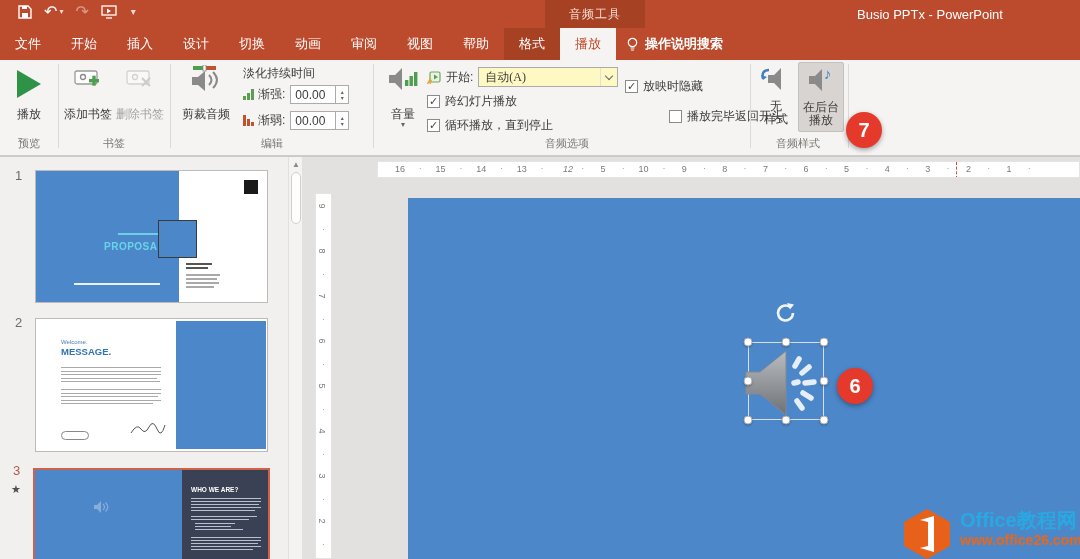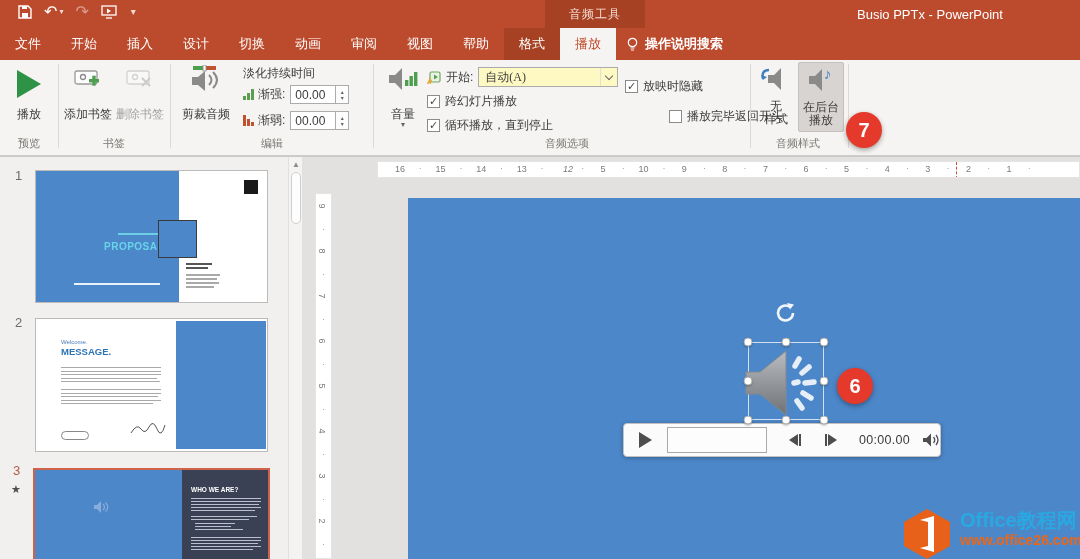--- a/index.html
+++ b/index.html
@@ -476,39 +476,20 @@
       <path d="M60 27 L67 21"></path>
       <path d="M63 37 L72 36"></path>
       <path d="M61 47 L69 52"></path>
       <path d="M55 55 L60 62"></path>
       <path d="M52 37 L56 36"></path>
     </g>
   </svg>
 
   <div class="badge" style="left:837px; top:368px;">6</div>
 
-  <div class="playbar">
-    <div class="pb-play"></div>
-    <div class="pb-progress"></div>
-    <div class="seek">
-      <span class="t-left"></span>
-        <span class="sbar"></span>
-    </div>
-    <div class="seek">
-      <span class="sbar"></span>
-        <span class="t-right"></span>
-    </div>
-    <div class="pb-time">00:00.00</div>
-    <div class="pb-mute">
-      <svg width="18" height="16" viewBox="0 0 18 16">
-          <path d="M1 6 h3.5 l4.5 -4.5 v13 l-4.5 -4.5 h-3.5 z" fill="#4E4E4E"></path>
-          <path d="M11.5 5 q2.5 3 0 6 M14 3 q4 5 0 10" fill="none" stroke="#4E4E4E" stroke-width="1.3"></path>
-        </svg>
-    </div>
-  </div>
 
   <div class="watermark">
     <svg width="54" height="52" viewBox="0 0 54 52">
       <polygon points="27,1 50,14 50,38 27,51 4,38 4,14" fill="#E8611A"></polygon>
       <polygon points="20,12 34,8 34,44 20,40 28,38 28,14" fill="#FFFFFF"></polygon>
     </svg>
     <div class="wm-text">
       <div class="wm-name">Office教程网</div>
       <div class="wm-url">www.office26.com</div>
     </div>

